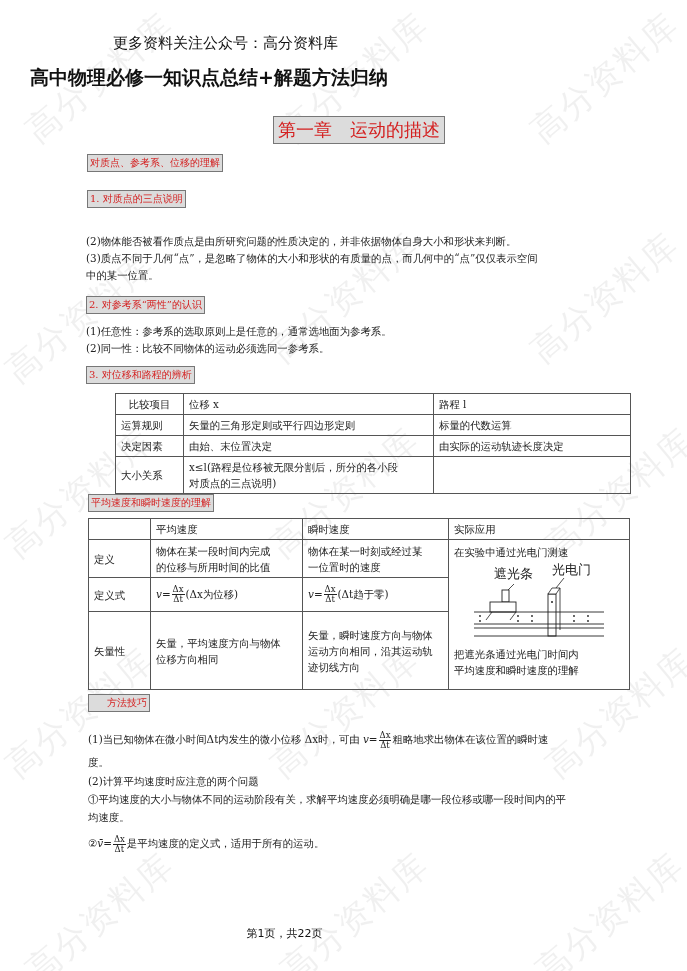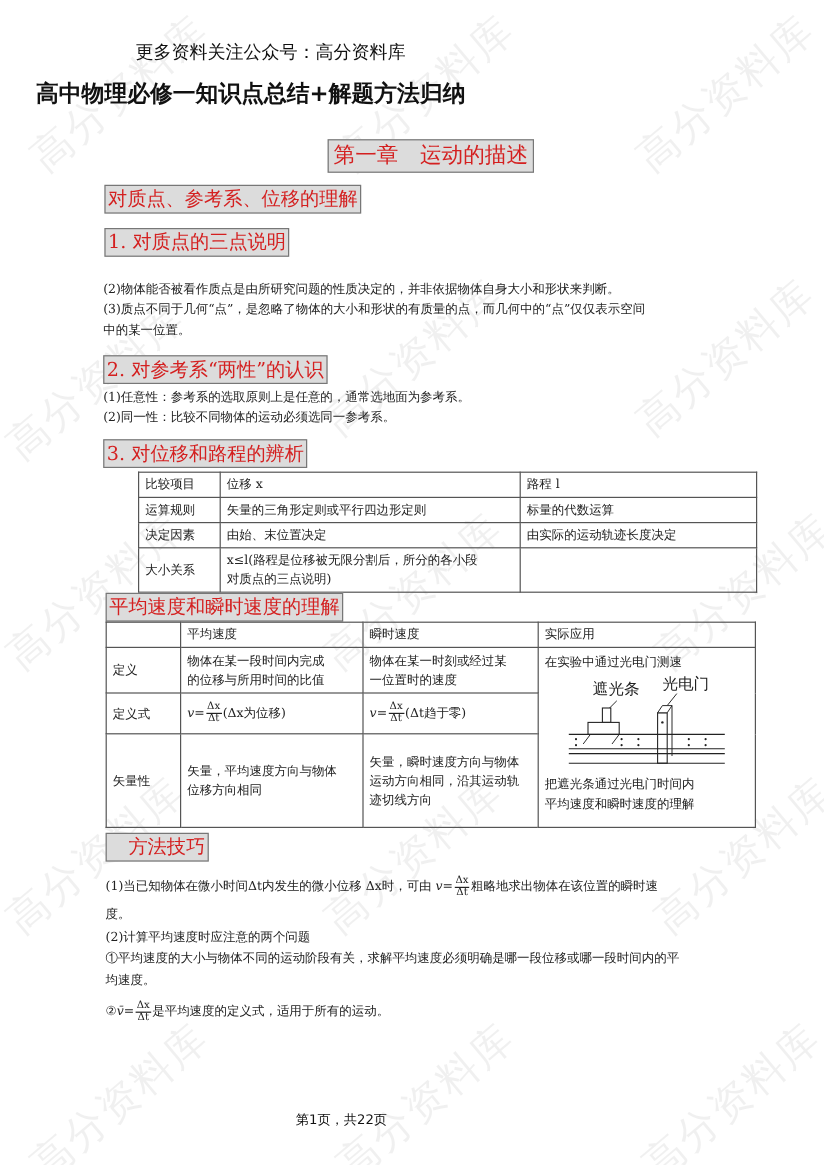--- a/index.html
+++ b/index.html
@@ -9,21 +9,21 @@
   .watermark-layer { position: absolute; inset: 0; pointer-events: none; z-index: 0; }
   .wm { position: absolute; font-size: 34px; color: rgba(0,0,0,0.06); transform: rotate(-40deg); white-space: nowrap; letter-spacing: 2px; }
 
   .page { position: absolute; inset: 0; z-index: 1; }
 
   .top-note { position: absolute; left: 113px; top: 34px; font-size: 15px; color: #111; }
   .doc-title { position: absolute; left: 0; width: 687px; top: 65px; text-align: left; font-size: 19px; font-weight: bold; color: #111; padding-left: 30px; }
 
   .hl { position: absolute; background: #dcdcdc; border: 1px solid #777; color: #d42020; font-family: "DejaVu Serif", serif; white-space: nowrap; line-height: 1; }
   .chapter { left: 273px; top: 116px; font-size: 18px; padding: 4px 4px; }
-  .h-sec { font-size: 16px; padding: 3px 2px; }
+  .h-sec { font-size: 10px; padding: 3px 2px; }
 
   .para { position: absolute; font-family: "DejaVu Serif", serif; font-size: 10.4px; color: #222; line-height: 17px; white-space: nowrap; }
 
   table { border-collapse: collapse; position: absolute; font-family: "DejaVu Serif", serif; font-size: 10.4px; color: #222; }
   td { border: 1px solid #555; padding: 2px 5px; vertical-align: middle; line-height: 16px; }
 
   .t1 { left: 115px; top: 393px; width: 516px; }
   .t2 { left: 88px; top: 518px; width: 542px; }
 
   .frac { display: inline-block; vertical-align: middle; text-align: center; font-size: 8.5px; line-height: 9px; margin: 0 1px; }
@@ -72,21 +72,21 @@
 
   <div class="hl h-sec" style="left:86px; top:296px;">2. 对参考系“两性”的认识</div>
   <div class="para" style="left:86px; top:323px;">(1)任意性：参考系的选取原则上是任意的，通常选地面为参考系。</div>
   <div class="para" style="left:86px; top:340px;">(2)同一性：比较不同物体的运动必须选同一参考系。</div>
 
   <div class="hl h-sec" style="left:86px; top:366px;">3. 对位移和路程的辨析</div>
 
   <table class="t1">
     <tbody>
         <tr>
-      <td style="width:68px;">比较项目</td>
+      <td style="width:68px;text-align:center;">比较项目</td>
       <td style="width:250px;">位移 x</td>
       <td>路程 l</td>
     </tr>
     <tr>
       <td>运算规则</td>
       <td>矢量的三角形定则或平行四边形定则</td>
       <td>标量的代数运算</td>
     </tr>
     <tr>
       <td>决定因素</td>

